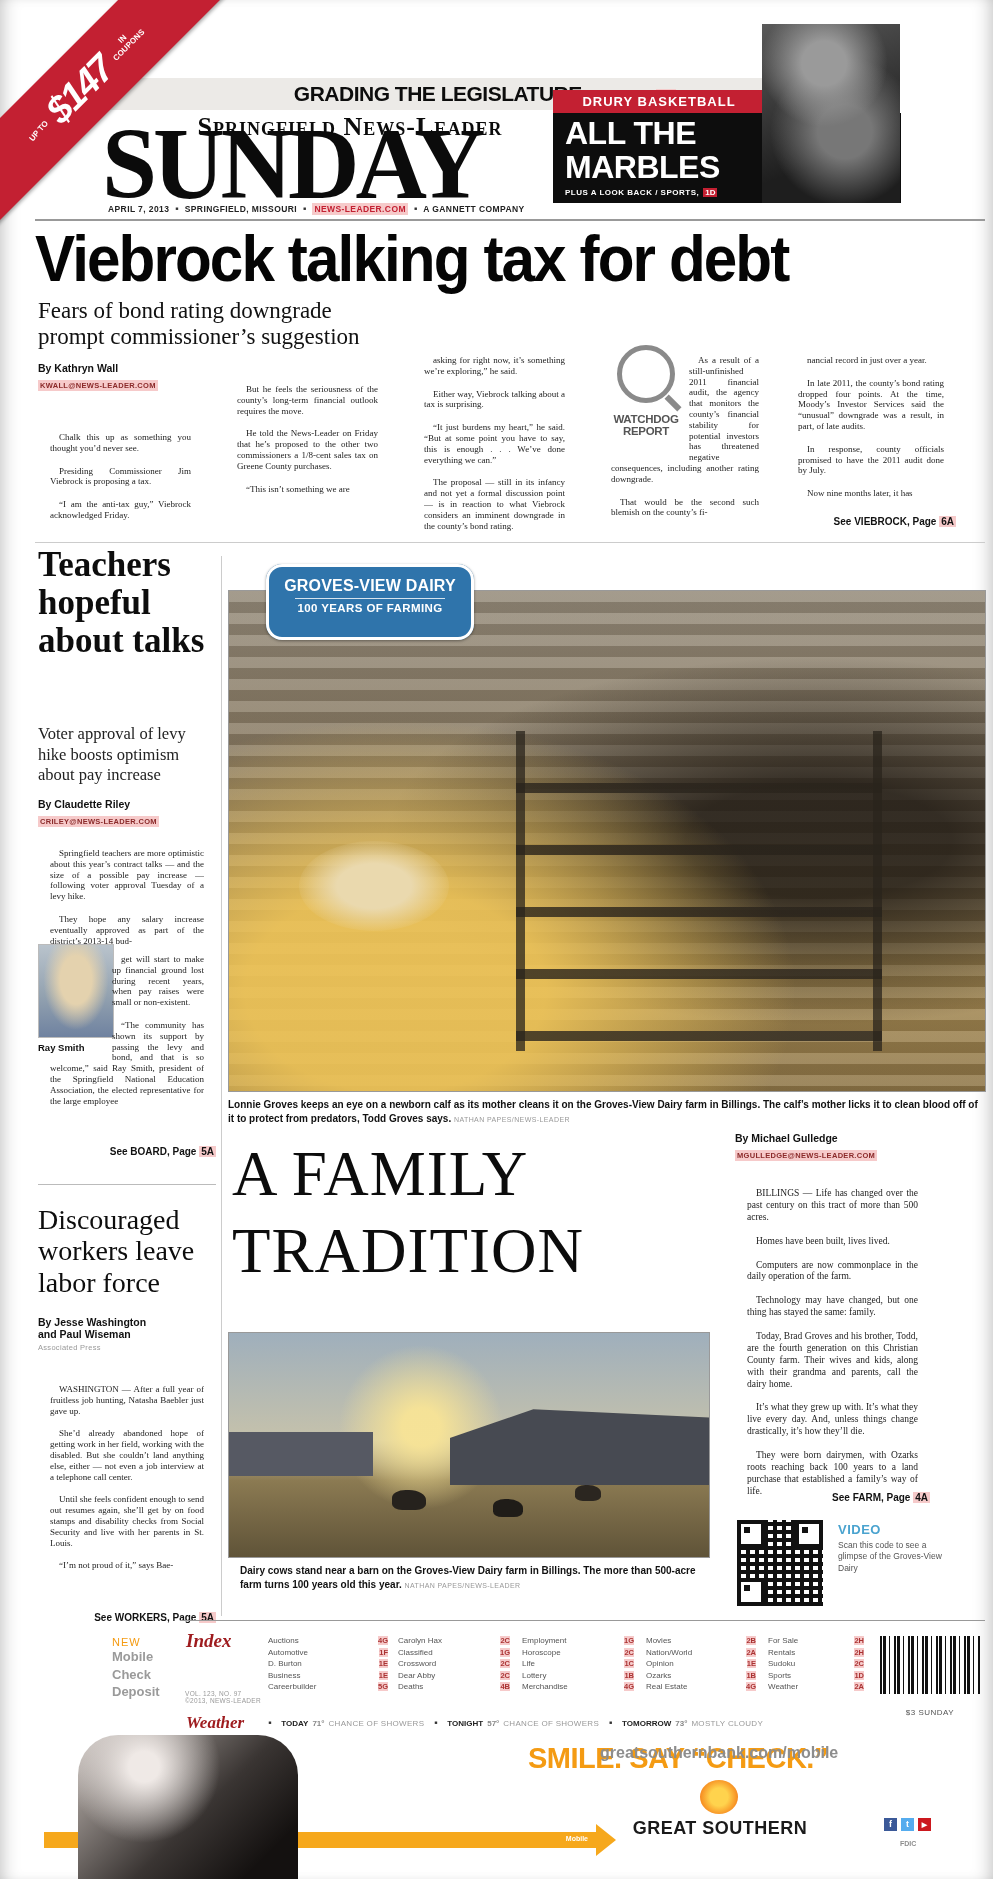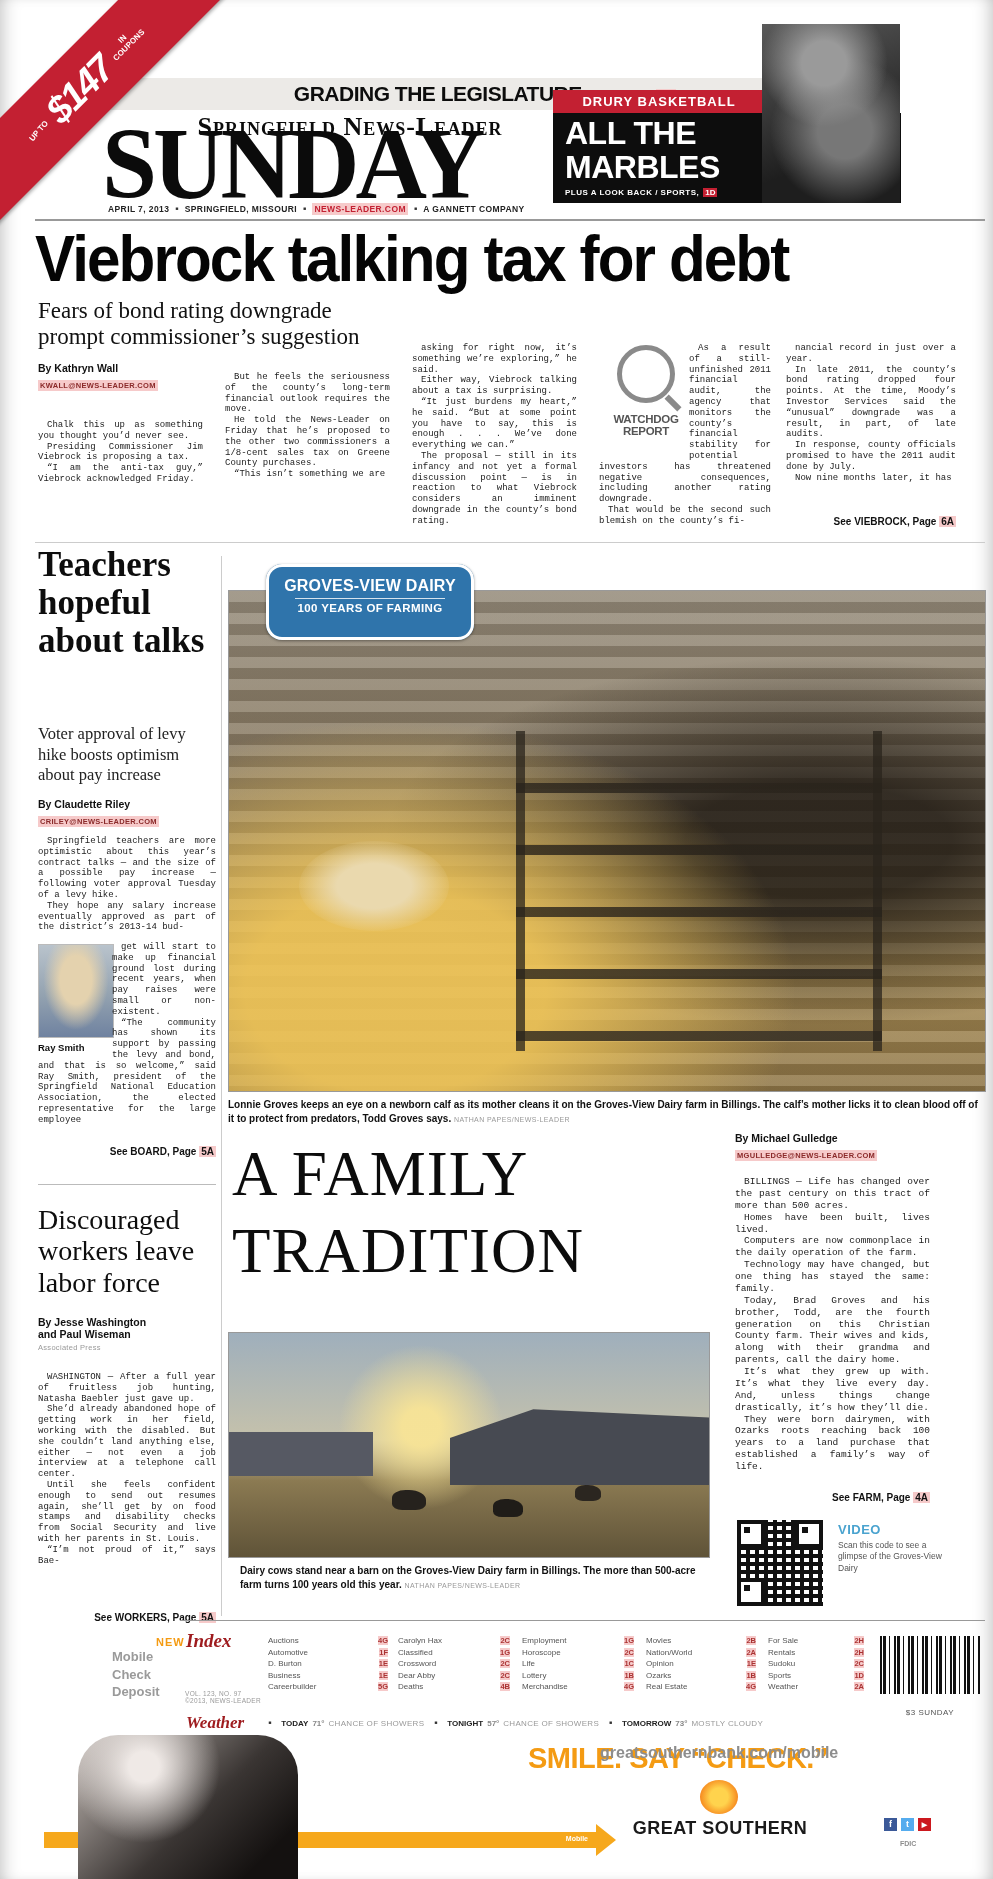--- a/index.html
+++ b/index.html
@@ -4,21 +4,21 @@
 <style>
   html,body{margin:0;padding:0;background:#c8c8c8;}
   .page{position:relative;width:993px;height:1879px;margin:0 auto;background:#fff;
         box-shadow:inset 14px 0 18px -12px rgba(0,0,0,.25), inset -14px 0 18px -12px rgba(0,0,0,.25);
         overflow:hidden;font-family:"Liberation Serif",serif;color:#1a1a1a;}
   .abs{position:absolute;}
   .sans{font-family:"Liberation Sans",sans-serif;}
   .serif{font-family:"Liberation Serif",serif;}
   .hl{background:#f6caca;}
   .body-txt{font-size:9px;line-height:1.2;text-align:justify;color:#222;}
-  .body-txt .para{margin:0;text-indent:9px;font-family:Liberation Mono, monospace;}
+  .body-txt .para{margin:12px;text-indent:9px;}
   .deck{font-family:"Liberation Serif",serif;color:#111;}
   .byline{font:700 10.5px "Liberation Sans",sans-serif;color:#111;}
   .email{display:inline-block;font:700 7.5px "Liberation Sans",sans-serif;color:#8a2a2a;background:#f6caca;
          padding:1px 2px;letter-spacing:.3px;margin-top:2px;}
   .jump{font:700 10px "Liberation Sans",sans-serif;text-align:right;color:#111;}
   .jump .pg{background:#f6caca;padding:0 2px;}
   .cap{font:700 10px/1.4 "Liberation Sans",sans-serif;color:#111;}
   .credit{font:400 7px "Liberation Sans",sans-serif;color:#999;letter-spacing:.4px;}
   .rule{background:#aaa;}
   .sep::before{content:"■";font-size:5px;color:#333;vertical-align:2px;margin:0 6px;}
@@ -246,21 +246,21 @@
     <div class="qr-corner" style="left:0;bottom:0;"></div>
   </div>
   <div class="abs" style="left:838px;top:1522px;width:150px;">
     <div class="sans" style="font-weight:800;font-size:13px;color:#4aa3cf;letter-spacing:.5px;">VIDEO</div>
     <div class="sans" style="font-size:8.5px;line-height:1.35;color:#555;margin-top:3px;width:110px;">Scan this code to see a glimpse of the Groves-View Dairy</div>
   </div>
 
   <div class="abs rule" style="left:180px;top:1620px;width:805px;height:1px;background:#999;"></div>
 
   <div class="abs" style="left:112px;top:1636px;width:80px;">
-    <div class="sans" style="font-weight:700;font-size:11px;color:#f49b13;letter-spacing:1px;margin-left:44px;">NEW</div>
+    <div class="sans" style="font-weight:400;font-size:11px;color:#f49b13;letter-spacing:1px;">NEW</div>
     <div class="sans" style="font-weight:700;font-size:13px;line-height:1.35;color:#9a9a9a;width:58px;">Mobile Check Deposit</div>
   </div>
 
   <div class="abs serif" style="left:186px;top:1630px;font-weight:700;font-style:italic;font-size:19px;color:#9e1b1e;">Index</div>
   <div class="abs sans" style="left:185px;top:1690px;font-size:6.5px;color:#999;letter-spacing:.3px;">
     <div>VOL. 123, NO. 97</div>
     <div>©2013, NEWS-LEADER</div>
   </div>
 
   <div class="abs" style="left:268px;top:1636px;width:120px;">

